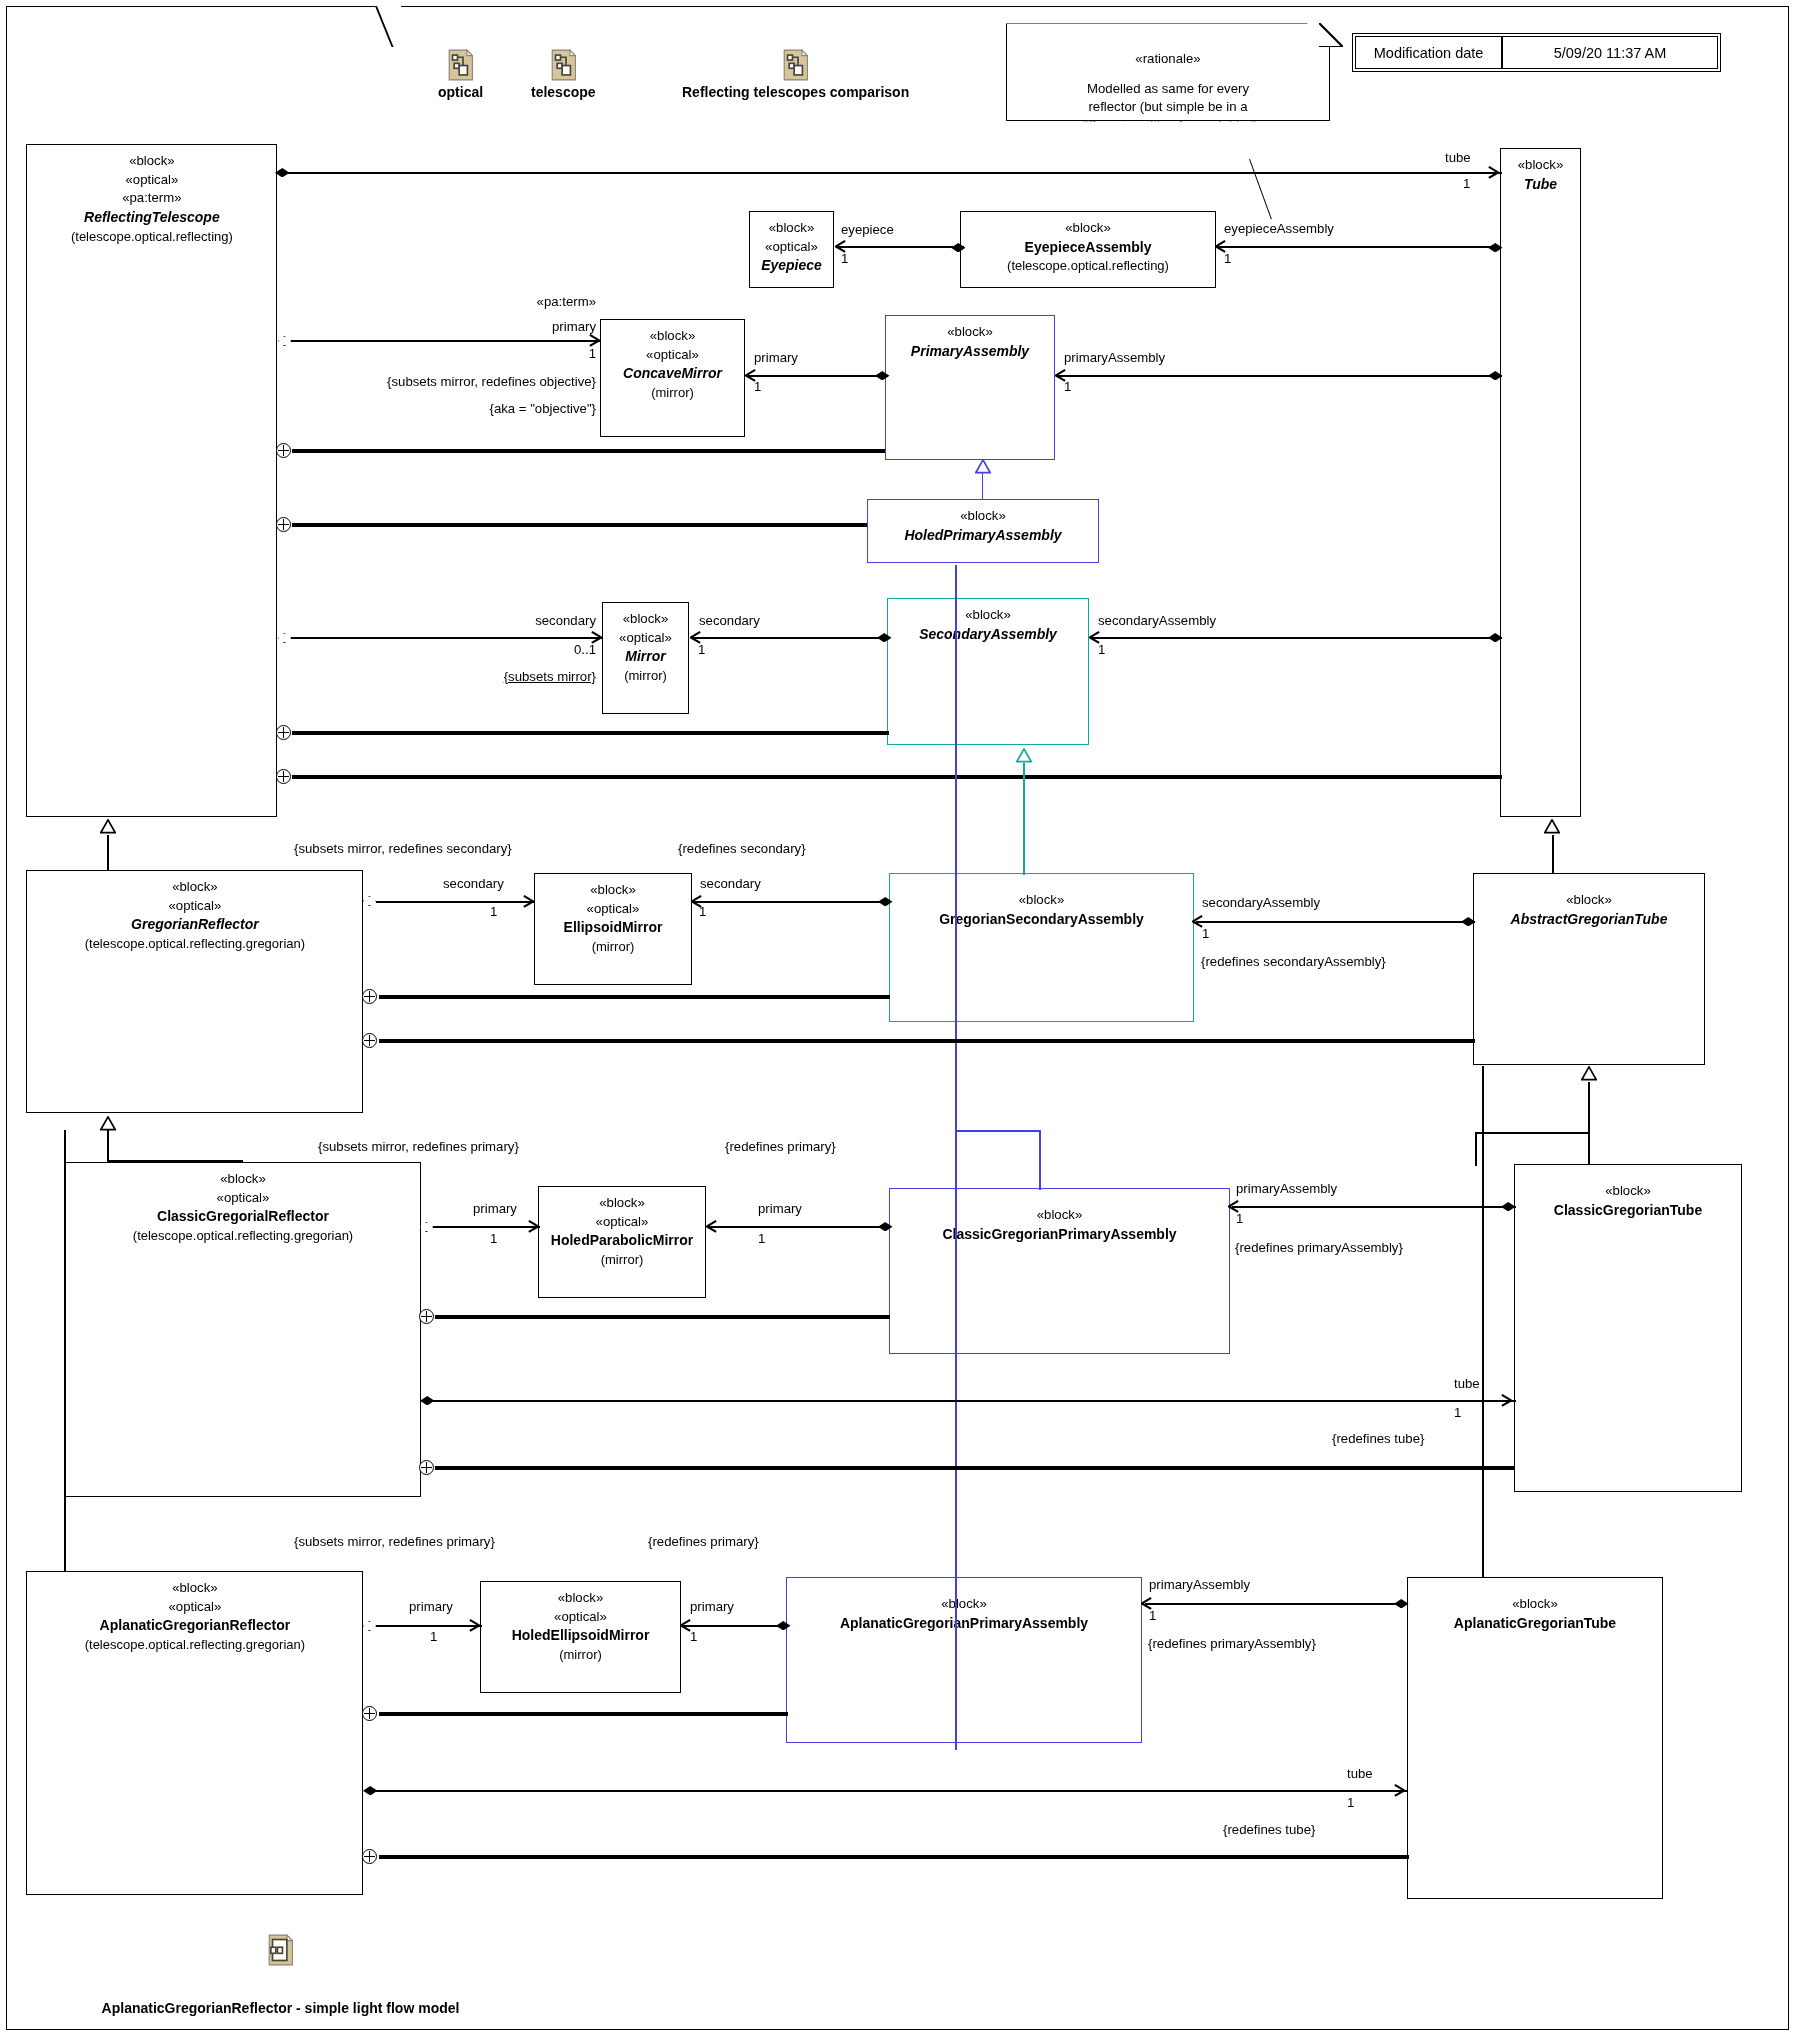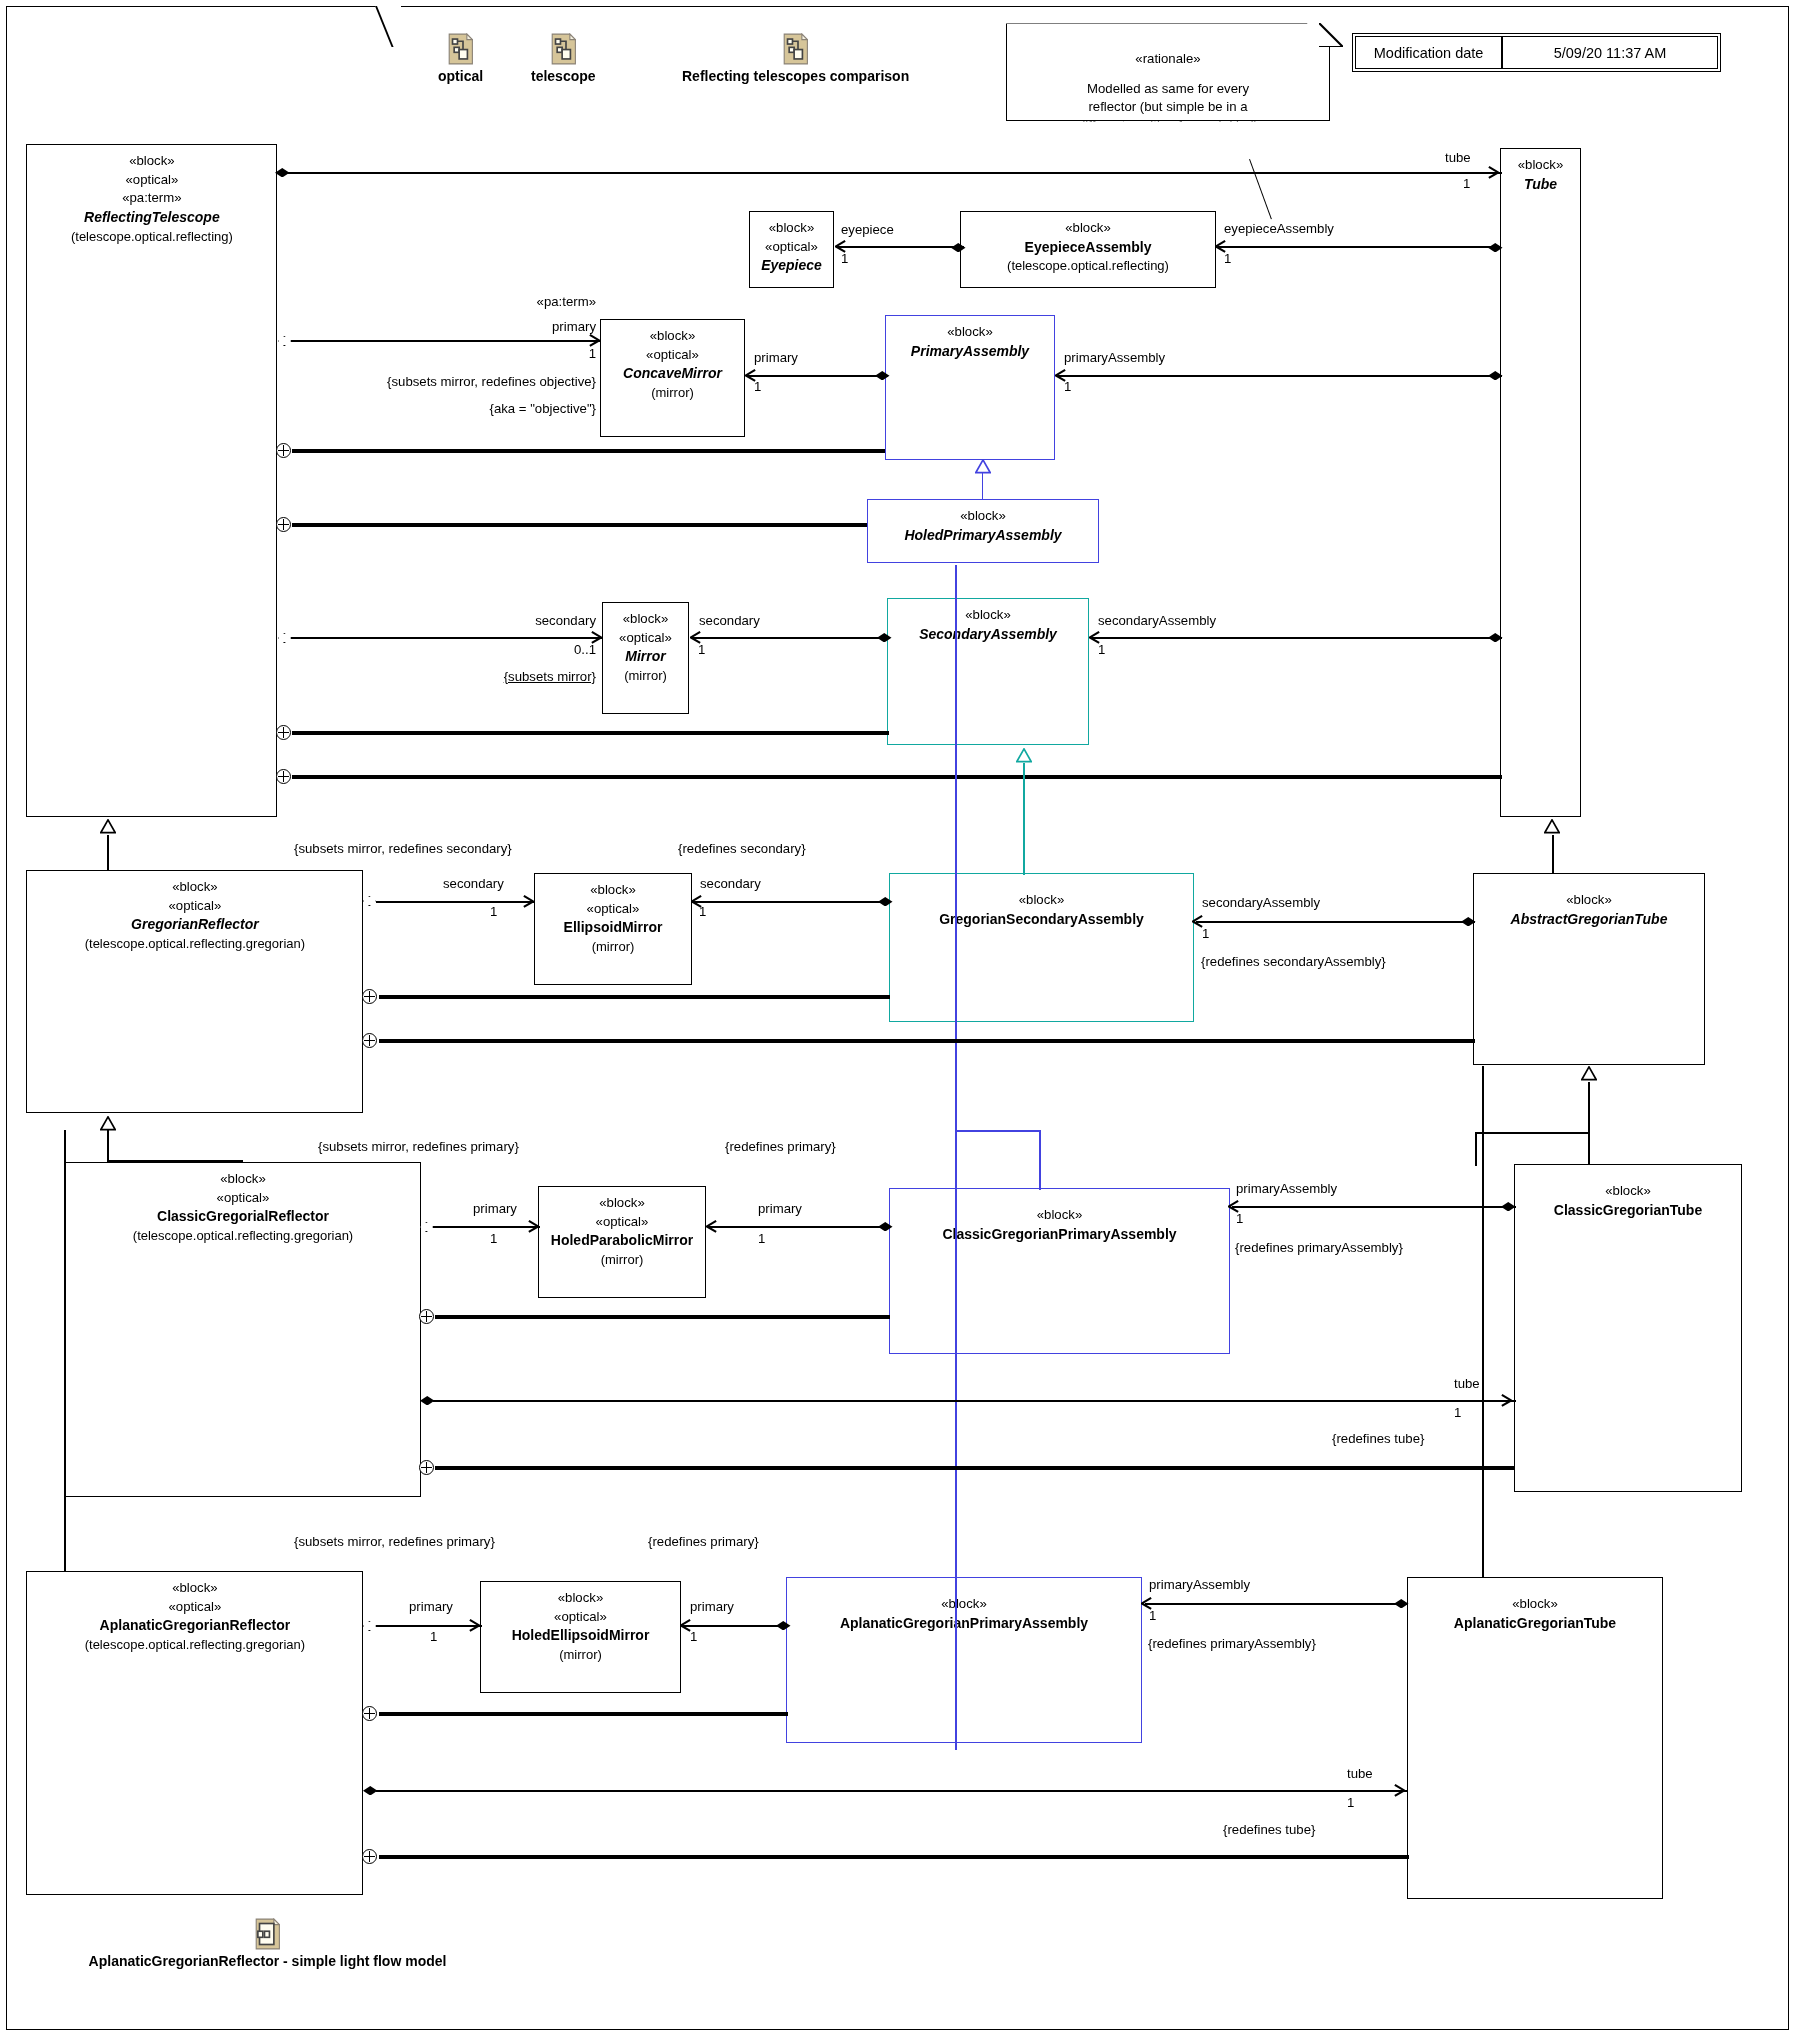--- a/index.html
+++ b/index.html
@@ -55,21 +55,21 @@
         clip-path:polygon(0 0, calc(100% - 23px) 0, 100% 23px, 100% 100%, 0 100%);}
   .note-fold{position:absolute;width:24px;height:24px;}
 
   
   .moddate{position:absolute;border:1.7px solid #000;box-sizing:border-box;
            display:flex;background:#fff;padding:2.1px;}
   .moddate .cell{border:1.3px solid #000;box-sizing:border-box;display:flex;
                  align-items:center;justify-content:center;font-size:14.5px;padding:1.7px 6px;}
 
   
-  .picon{position:absolute;display:flex;flex-direction:column;align-items:center;}
+  .picon{position:absolute;display:flex;flex-direction:column;align-items:center;margin-top:16px;}
   .picon .cap{font-size:14px;font-weight:bold;margin-top:2.6px;white-space:nowrap;}
   .docicon{width:25.6px;height:32px;}
   .smicon{width:19.6px;height:25px;}
 </style>
 </head>
 <body>
 
 <div id="canvas">
 
   <div class="frame" style="left:6px;top:6px;width:1783px;height:2024px;"></div>
@@ -498,21 +498,21 @@
   <svg class="arh" style="left:1394px;top:1784px;" viewBox="0 0 26 30">
     <path d="M2 2 L24 15 L2 28" fill="none" stroke="#000" stroke-width="5"></path>
   </svg>
   <div class="lbl" style="left:1347px;top:1766px;">tube</div>
   <div class="lbl" style="left:1347px;top:1795px;">1</div>
   <div class="lbl" style="left:1223px;top:1822px;">{redefines tube}</div>
 
   <div class="ln" style="left:379px;top:1855px;width:1030px;height:3.8px;background:#000;"></div>
   <div class="cc" style="left:362px;top:1849px;"></div>
 
-  <div class="picon" style="left:16px;top:1918px;width:503px;">
+  <div class="picon" style="left:29px;top:1918px;width:503px;gap:31px;">
     <svg class="docicon" viewBox="0 0 46 58">
       <path d="M2 2 h32 l10 10 v44 h-42 z" fill="#d6c599" stroke="#8a8276" stroke-width="2"></path>
       <path d="M34 2 l10 10 h-10 z" fill="#f4f0e0" stroke="#8a8276" stroke-width="2"></path>
       <rect x="8" y="10" width="26" height="38" fill="#fffdf0" stroke="#444" stroke-width="3"></rect>
       <rect x="5" y="24" width="9" height="11" fill="#fffdf0" stroke="#444" stroke-width="3"></rect>
       <rect x="17" y="24" width="9" height="11" fill="#fffdf0" stroke="#444" stroke-width="3"></rect>
     </svg>
     <span class="cap">AplanaticGregorianReflector - simple light flow model</span>
   </div>
 

